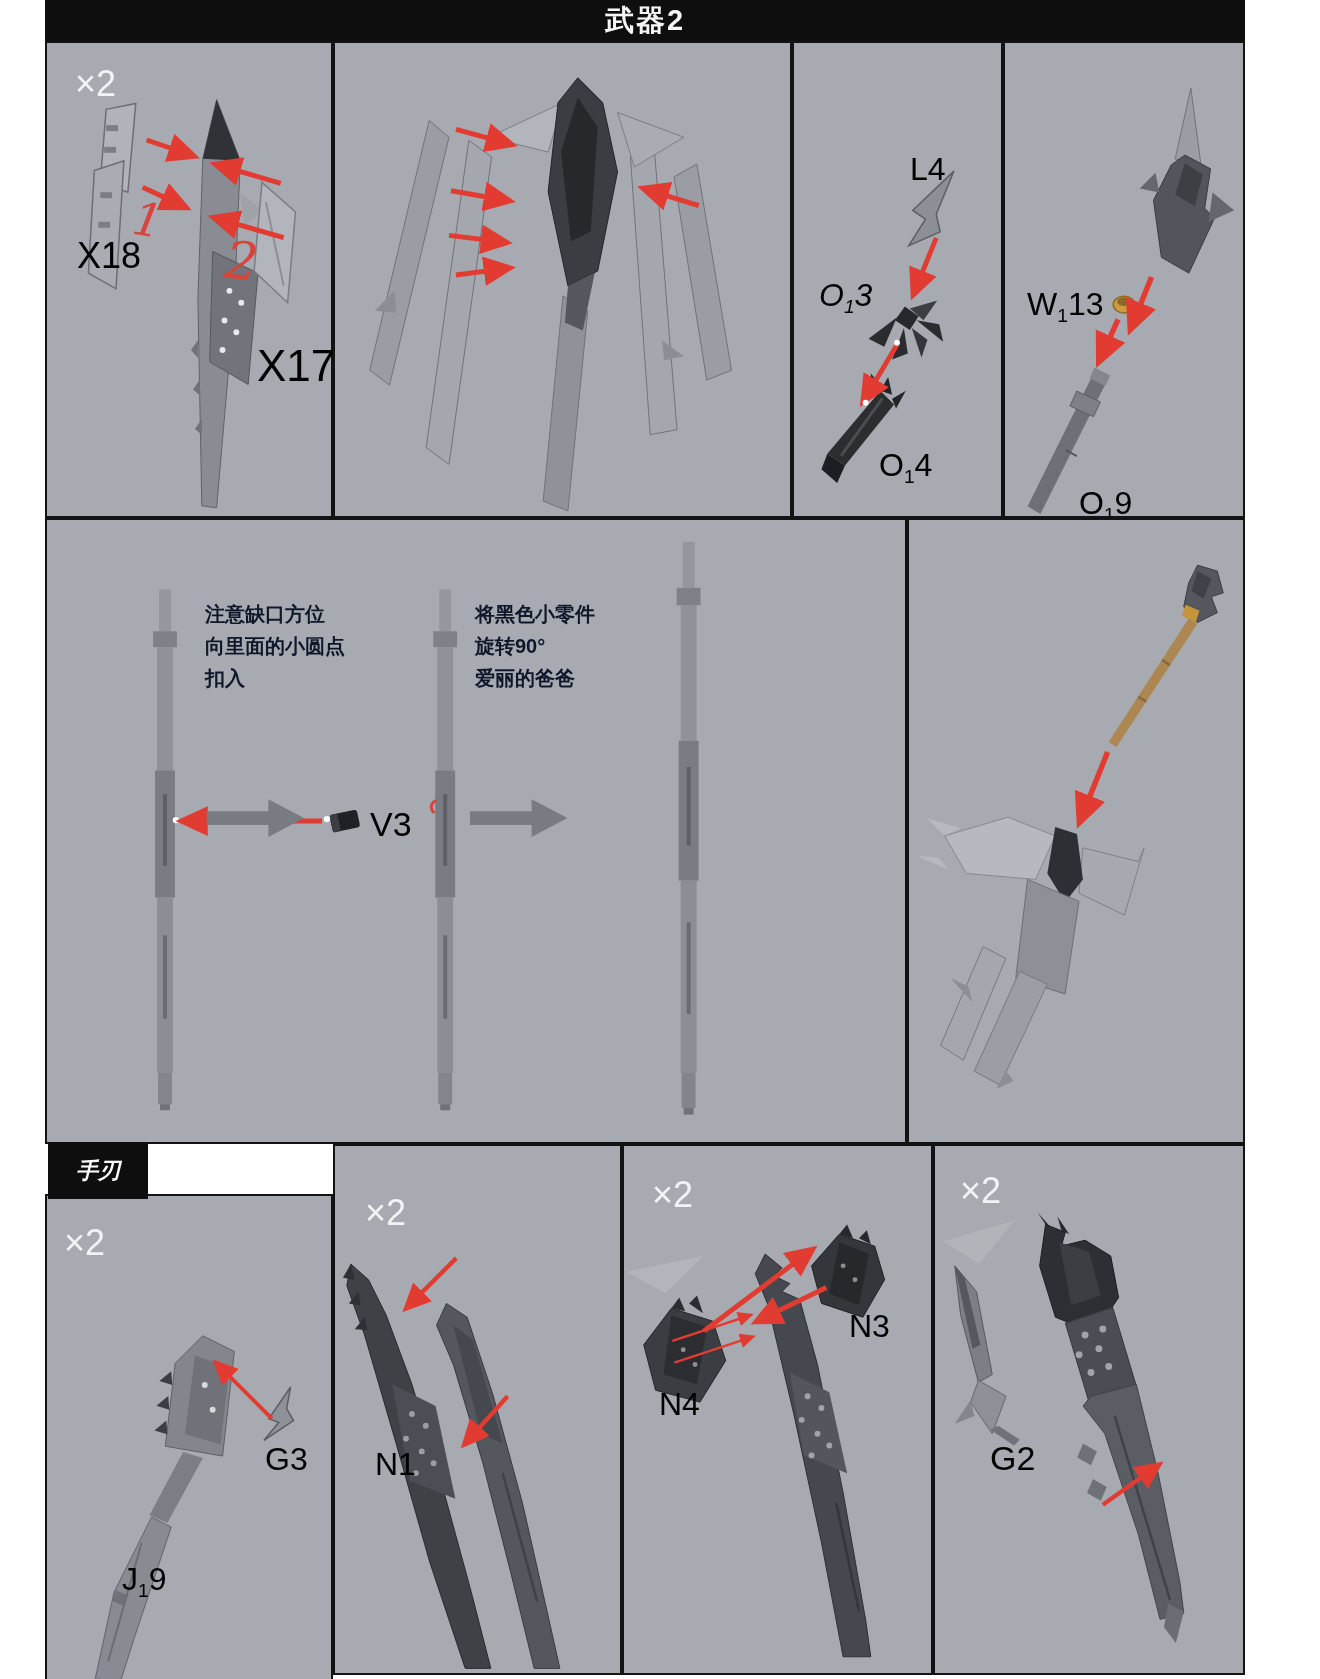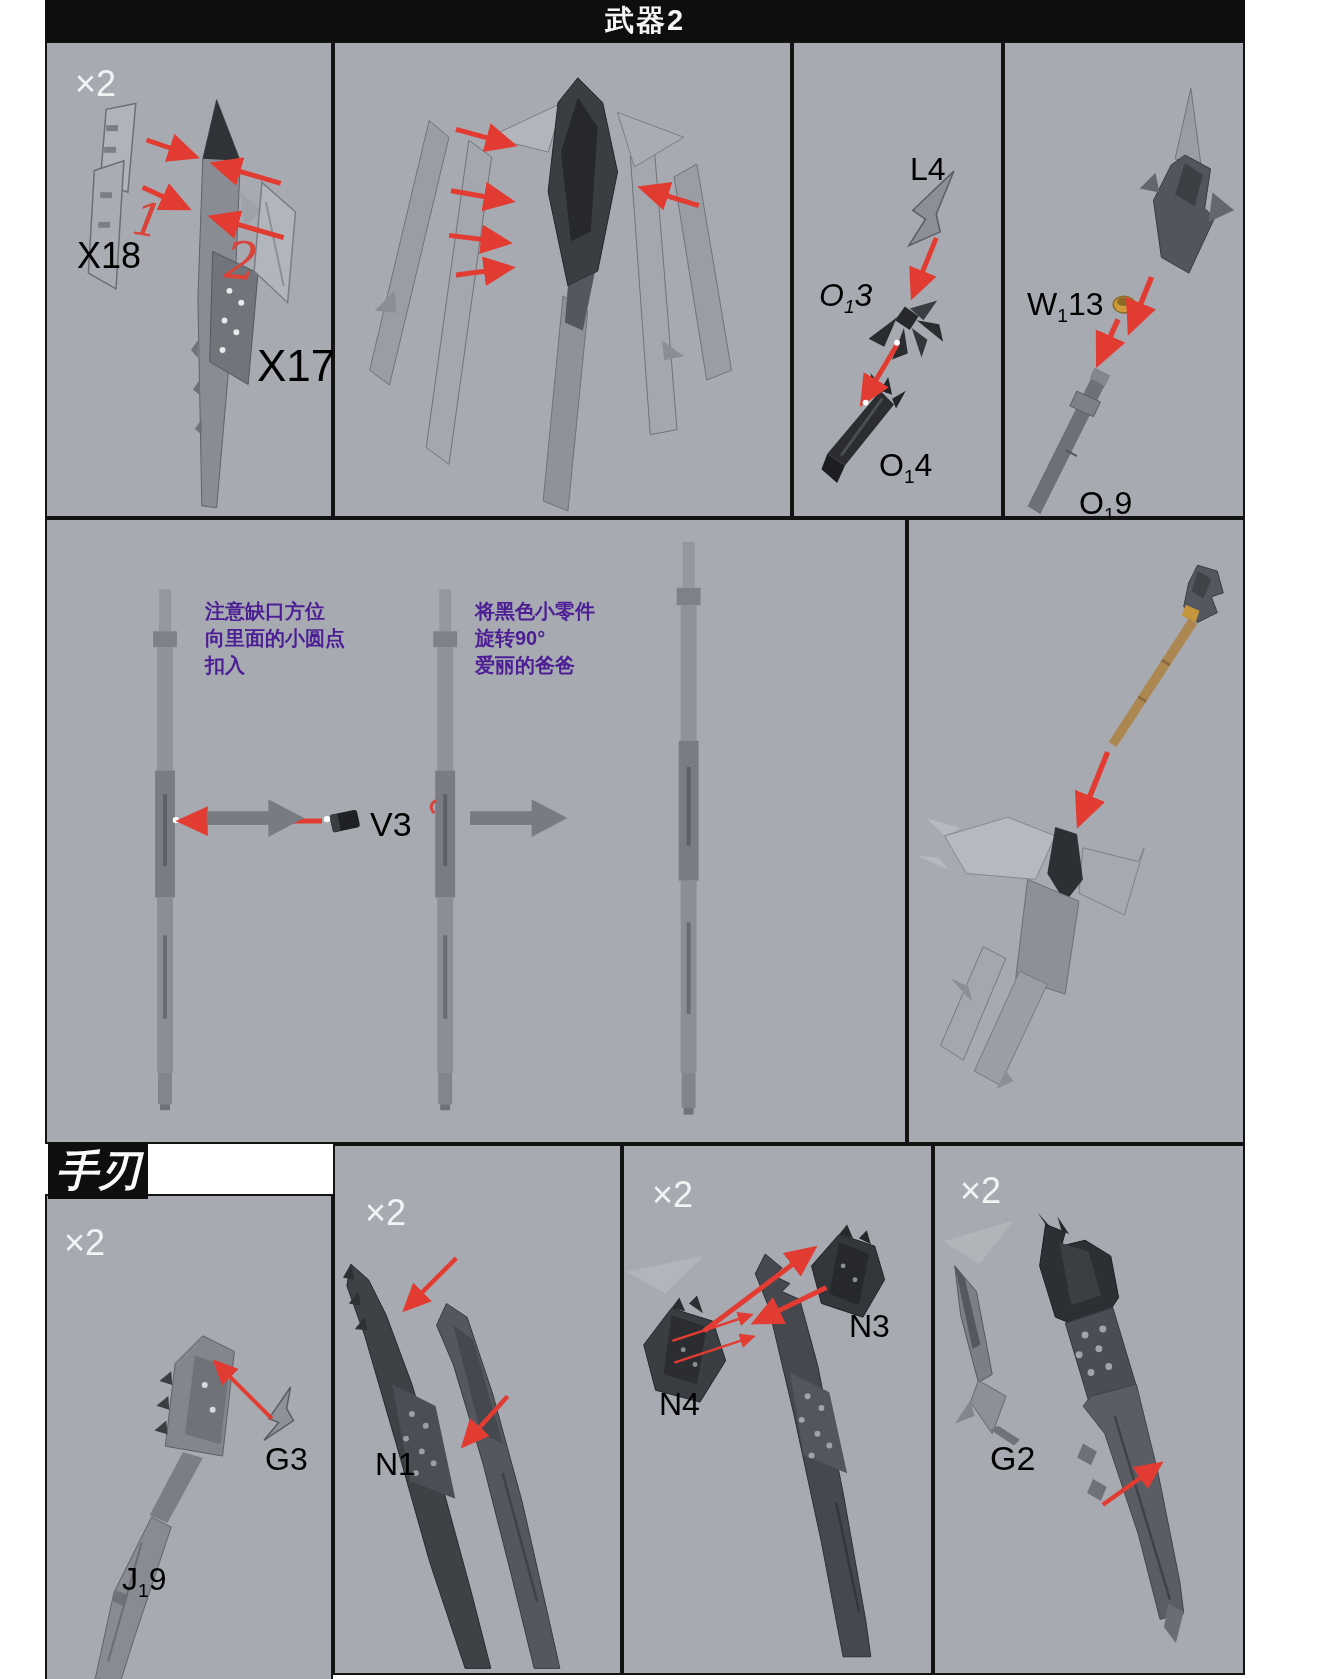--- a/index.html
+++ b/index.html
@@ -7,26 +7,26 @@
         font-family:"Liberation Sans",sans-serif;}
   .titlebar{position:absolute;left:45px;top:0;width:1200px;height:41px;background:#0e0e0f;
             display:flex;align-items:center;justify-content:center;}
   .titlebar span{color:#f5f5f5;font-size:29px;font-weight:bold;letter-spacing:2px;text-align:right;}
   .panel{position:absolute;background:#a7abb1;border:2px solid #131314;box-sizing:border-box;}
   .panel svg.art{position:absolute;left:0;top:0;width:100%;height:100%;}
   .qty{position:absolute;color:#f2f3f5;font-size:36px;}
   .plabel{position:absolute;color:#000000;font-size:32px;}
   .plabel sub{font-size:60%;}
   .step{position:absolute;color:#d8433a;font-family:"DejaVu Serif",serif;font-style:italic;}
-  .rednote{position:absolute;color:#4c1d95;font-size:20px;line-height:27px;font-weight:bold;
+  .rednote{position:absolute;color:#0f172a;font-size:20px;line-height:32px;font-weight:bold;
            white-space:pre-line;}
   .wm{position:absolute;color:rgba(255,255,255,.88);font-size:28px;font-weight:bold;letter-spacing:1px;}
   .handblade-box{position:absolute;left:48px;top:1142px;width:100px;height:57px;background:#0e0e0f;
                  display:flex;align-items:center;justify-content:center;z-index:5;}
-  .handblade-box span{color:#fafafa;font-size:42px;font-weight:bold;font-style:italic;}
+  .handblade-box span{color:#fafafa;font-size:22px;font-weight:bold;font-style:italic;}
 </style>
 </head>
 <body>
 
 <svg width="0" height="0" style="position:absolute">
   <defs>
     <marker id="arw" markerWidth="8" markerHeight="8" refX="5" refY="3" orient="auto">
       <path d="M0,0 L6.5,3 L0,6 Z" fill="#e23c32"></path>
     </marker>
     <g id="poleT">

